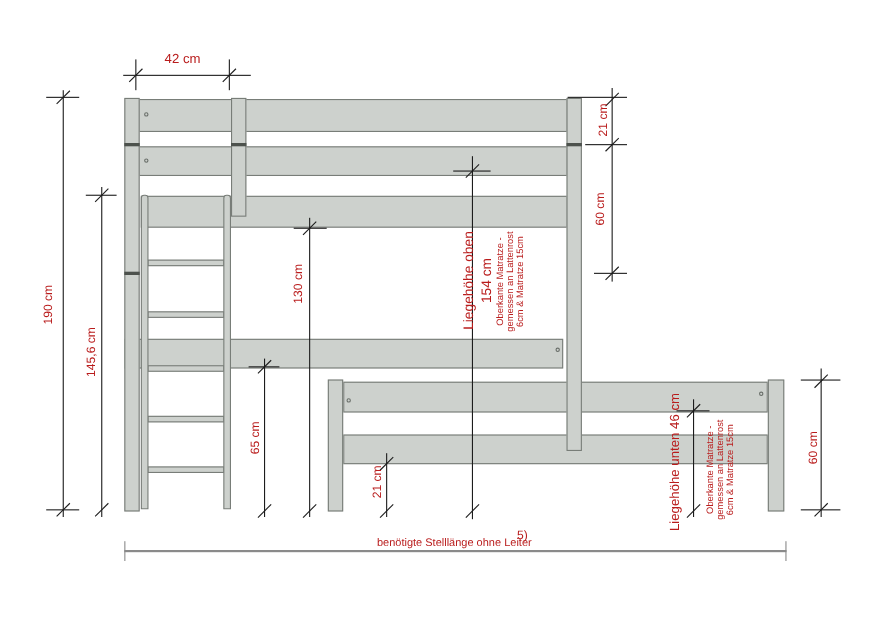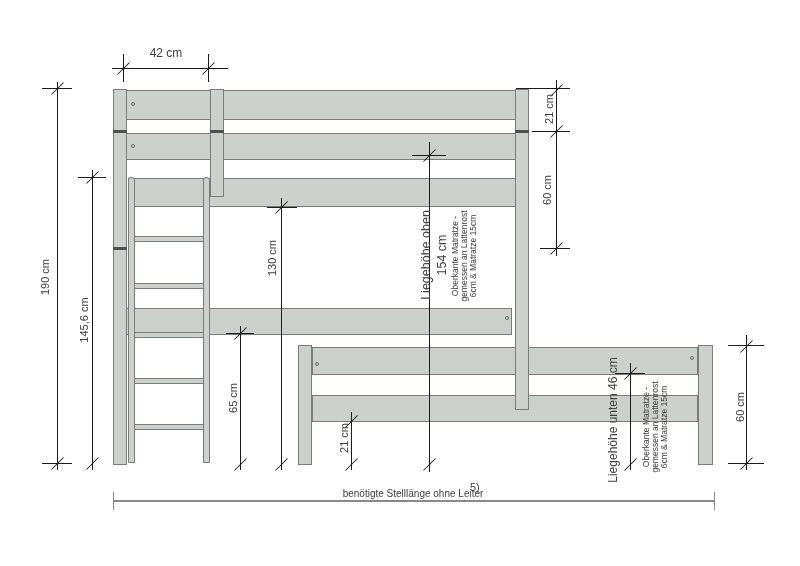--- a/index.html
+++ b/index.html
@@ -1,18 +1,18 @@
 <!DOCTYPE html>
 <html style="--wood-fill: #cdd1cd; --wood-border: #787d78; --dim-line: #1c1c1c; --baseline: #8a8a8a;"><head>
 <meta charset="utf-8">
 <style>
   html,body { margin:0; padding:0; background:#ffffff; }
   #canvas {
     position:relative; width:800px; height:566px; background:#ffffff;
-    font-family:"Liberation Sans", sans-serif; color:#404040; overflow:hidden;
+    font-family:"Liberation Sans", sans-serif; color:#b91c1c; overflow:hidden;
   }
   .wood {
     position:absolute; background:var(--wood-fill,#cdd1cd);
     border:1px solid var(--wood-border,#787d78); box-sizing:border-box;
   }
   .joint { position:absolute; background:#4d524d; }
   .screw {
     position:absolute; width:4px; height:4px; border-radius:50%;
     border:1px solid #6a6f6a; background:var(--wood-fill,#cdd1cd); box-sizing:border-box;
   }

